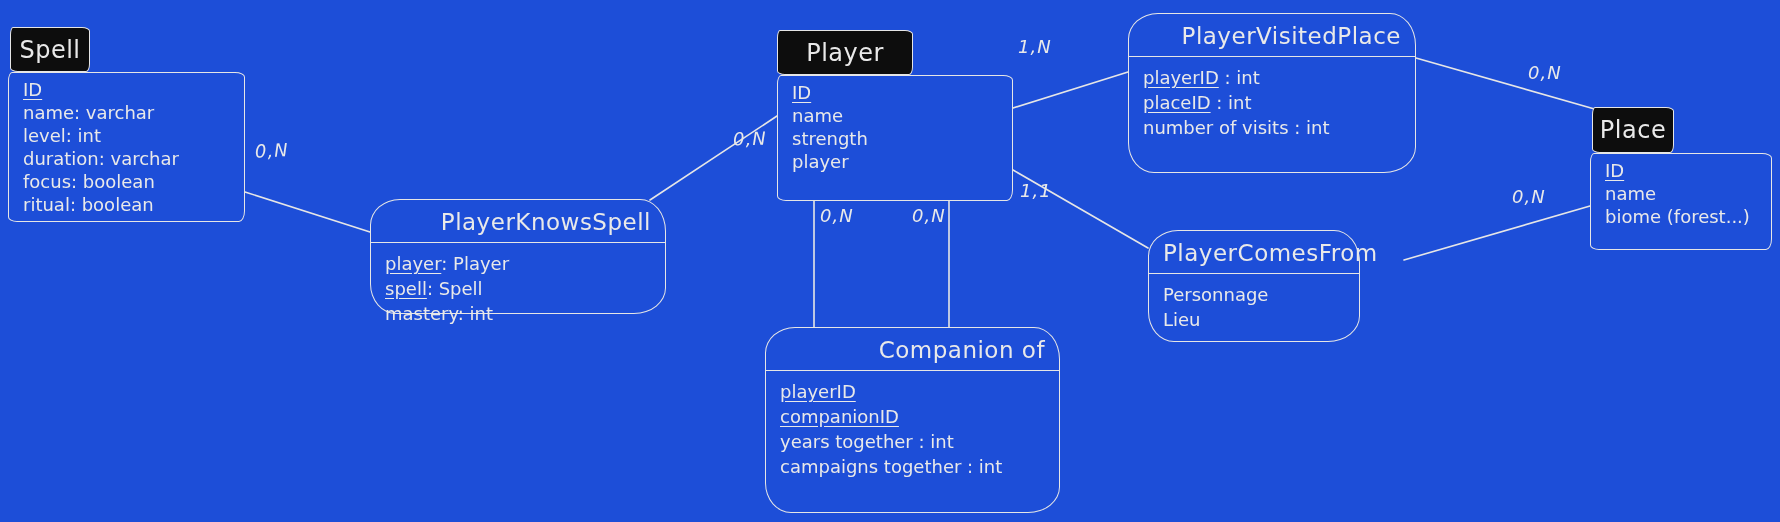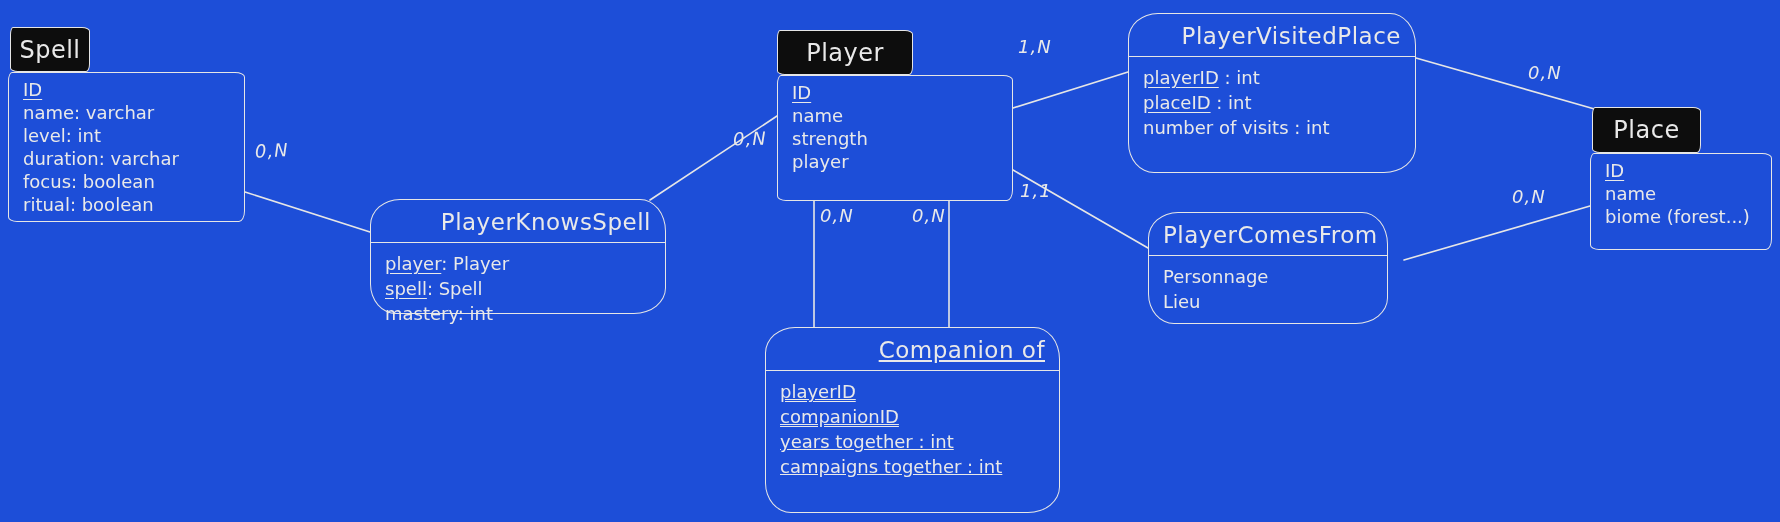--- a/index.html
+++ b/index.html
@@ -65,27 +65,27 @@
   
   .e-spell  { left: 8px;    top: 27px;  width: 237px; height: 195px; }
   .e-spell .tab   { left: 2px; top: 0;    width: 80px;  height: 45px; }
   .e-spell .ebody { left: 0;   top: 45px; width: 237px; height: 150px; }
 
   .e-player { left: 777px;  top: 30px;  width: 236px; height: 171px; }
   .e-player .tab   { left: 0; top: 0;    width: 136px; height: 45px; }
   .e-player .ebody { left: 0; top: 45px; width: 236px; height: 126px; }
 
   .e-place  { left: 1590px; top: 107px; width: 182px; height: 143px; }
-  .e-place .tab   { left: 2px; top: 0;    width: 109px; height: 46px; }
+  .e-place .tab   { left: 2px; top: 0;    width: 82px; height: 46px; }
   .e-place .ebody { left: 0;   top: 46px; width: 182px; height: 97px; }
 
   .a-pks  { left: 370px;  top: 199px; width: 296px; height: 115px; }
   .a-pvp  { left: 1128px; top: 13px;  width: 288px; height: 160px; }
-  .a-pcf  { left: 1148px; top: 212px; width: 240px; height: 112px; }
-  .a-comp { left: 765px;  top: 327px; width: 295px; height: 186px; text-decoration: underline; }
+  .a-pcf  { left: 1148px; top: 230px; width: 212px; height: 112px; }
+  .a-comp { left: 765px;  top: 327px; width: 295px; height: 186px; }
 
   .l-spell-knows     { left: 255px;  top: 140px; transform: rotate(-3deg); }
   .l-knows-player    { left: 733px;  top: 128px; transform: rotate(-2deg); }
   .l-player-visited  { left: 1018px; top: 36px; }
   .l-visited-place   { left: 1528px; top: 62px; }
   .l-player-comesfrom{ left: 1020px; top: 180px; }
   .l-comesfrom-place { left: 1512px; top: 186px; }
   .l-companion-left  { left: 820px;  top: 205px; }
   .l-companion-right { left: 912px;  top: 205px; }
 </style>

